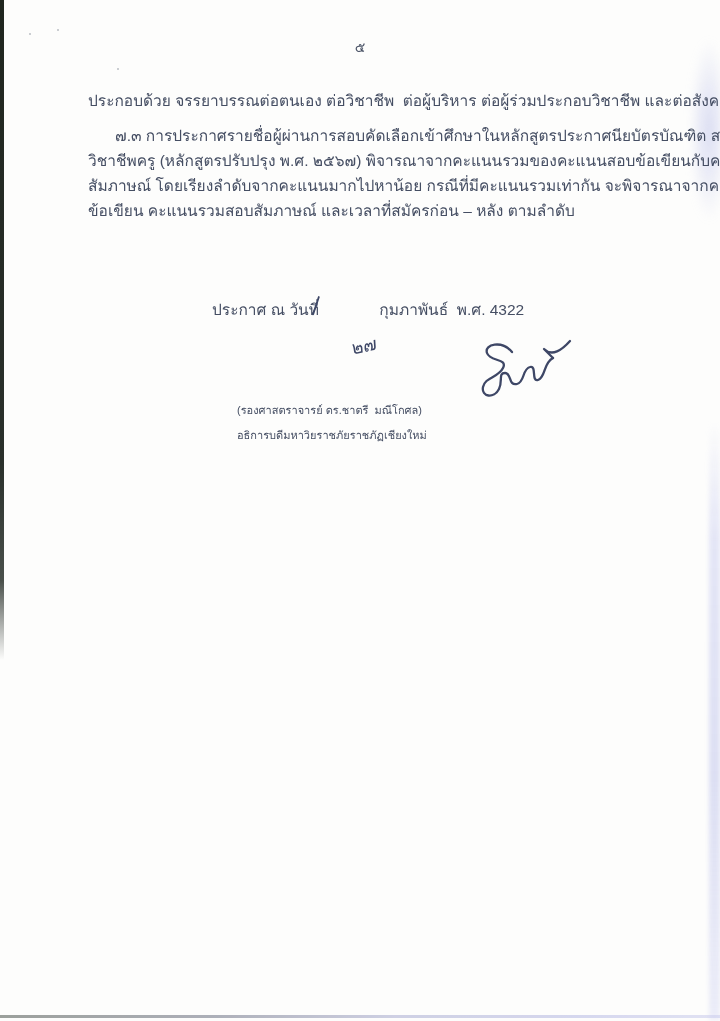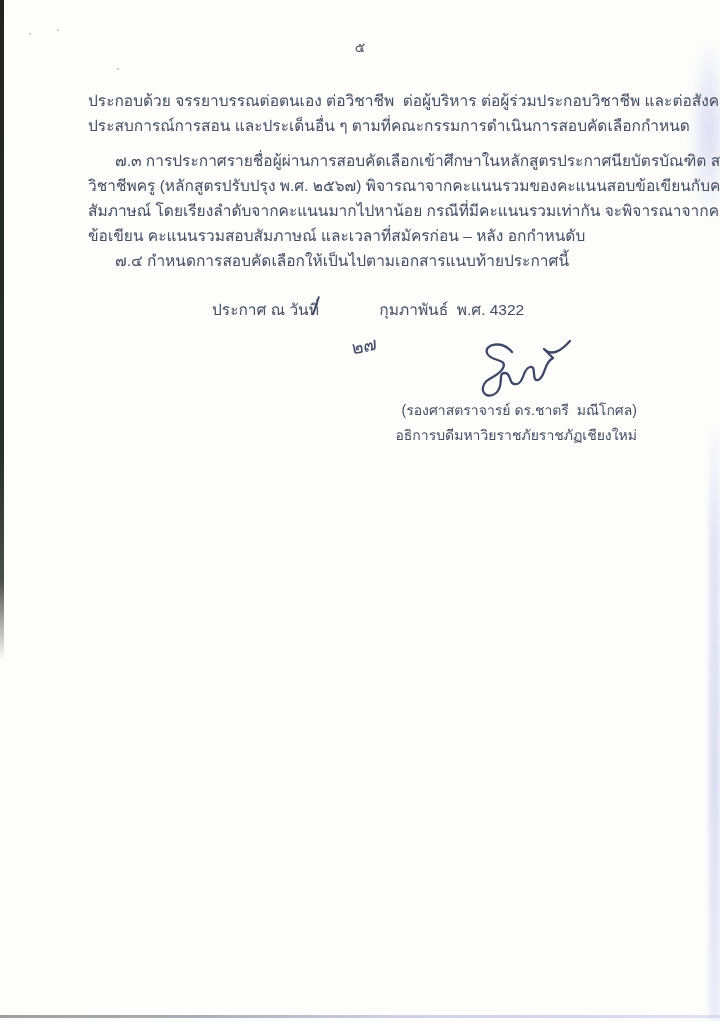--- a/index.html
+++ b/index.html
@@ -67,47 +67,45 @@
   }
   .hand-stroke-left{
     position:absolute;left:-4px;top:-2px;width:1.6px;height:19px;
     background:#3e4766;transform:rotate(24deg);border-radius:1px;
   }
 
   .signature-svg{position:absolute;left:472px;top:336px;}
 
   .signer{
     position:absolute;left:237px;top:398px;width:400px;
-    text-align:right;font-size:14px;line-height:25px;color:#454e63;
+    text-align:left;font-size:11px;line-height:25px;color:#454e63;
   }
   .signer div{white-space:pre;}
 </style>
 </head>
 <body>
 
 <div class="page">
 
   <div class="left-edge-strip"></div>
   <div class="bottom-edge-line"></div>
   <div class="right-smudge-top"></div>
   <div class="right-smudge-band"></div>
   <span class="speck s1"></span>
   <span class="speck s2"></span>
   <span class="speck s3"></span>
 
   <div class="page-number">๕</div>
 
   <div class="body-text">
     <div class="line">ประกอบด้วย จรรยาบรรณต่อตนเอง ต่อวิชาชีพ  ต่อผู้บริหาร ต่อผู้ร่วมประกอบวิชาชีพ และต่อสังคม</div>
-    <div class="line">ประสบการณ์การสอน และประเด็นอื่น ๆ ตามที่คณะกรรมการดำเนินการสอบคัดเลือกกำหนด</div>
     <div class="line indent para-start">๗.๓ การประกาศรายชื่อผู้ผ่านการสอบคัดเลือกเข้าศึกษาในหลักสูตรประกาศนียบัตรบัณฑิต สาขา</div>
     <div class="line">วิชาชีพครู (หลักสูตรปรับปรุง พ.ศ. ๒๕๖๗) พิจารณาจากคะแนนรวมของคะแนนสอบข้อเขียนกับคะแนนสอบ</div>
     <div class="line">สัมภาษณ์ โดยเรียงลำดับจากคะแนนมากไปหาน้อย กรณีที่มีคะแนนรวมเท่ากัน จะพิจารณาจากคะแนนรวมสอบ</div>
-    <div class="line">ข้อเขียน คะแนนรวมสอบสัมภาษณ์ และเวลาที่สมัครก่อน – หลัง อกกำหนดับ</div>
-    <div class="line indent">๗.๔ กำหนดการสอบคัดเลือกให้เป็นไปตามเอกสารแนบท้ายประกาศนี้</div>
+    <div class="line">ข้อเขียน คะแนนรวมสอบสัมภาษณ์ และเวลาที่สมัครก่อน – หลัง ตามลำดับ</div>
   </div>
 
   <div class="date-line">
     <span>ประกาศ ณ วันที่</span>
     <span class="handwritten-day">
       <span class="hand-stroke-left"></span>
       <span>๒๗</span>
     </span>
     <span>กุมภาพันธ์  พ.ศ. 4322</span>
   </div>

